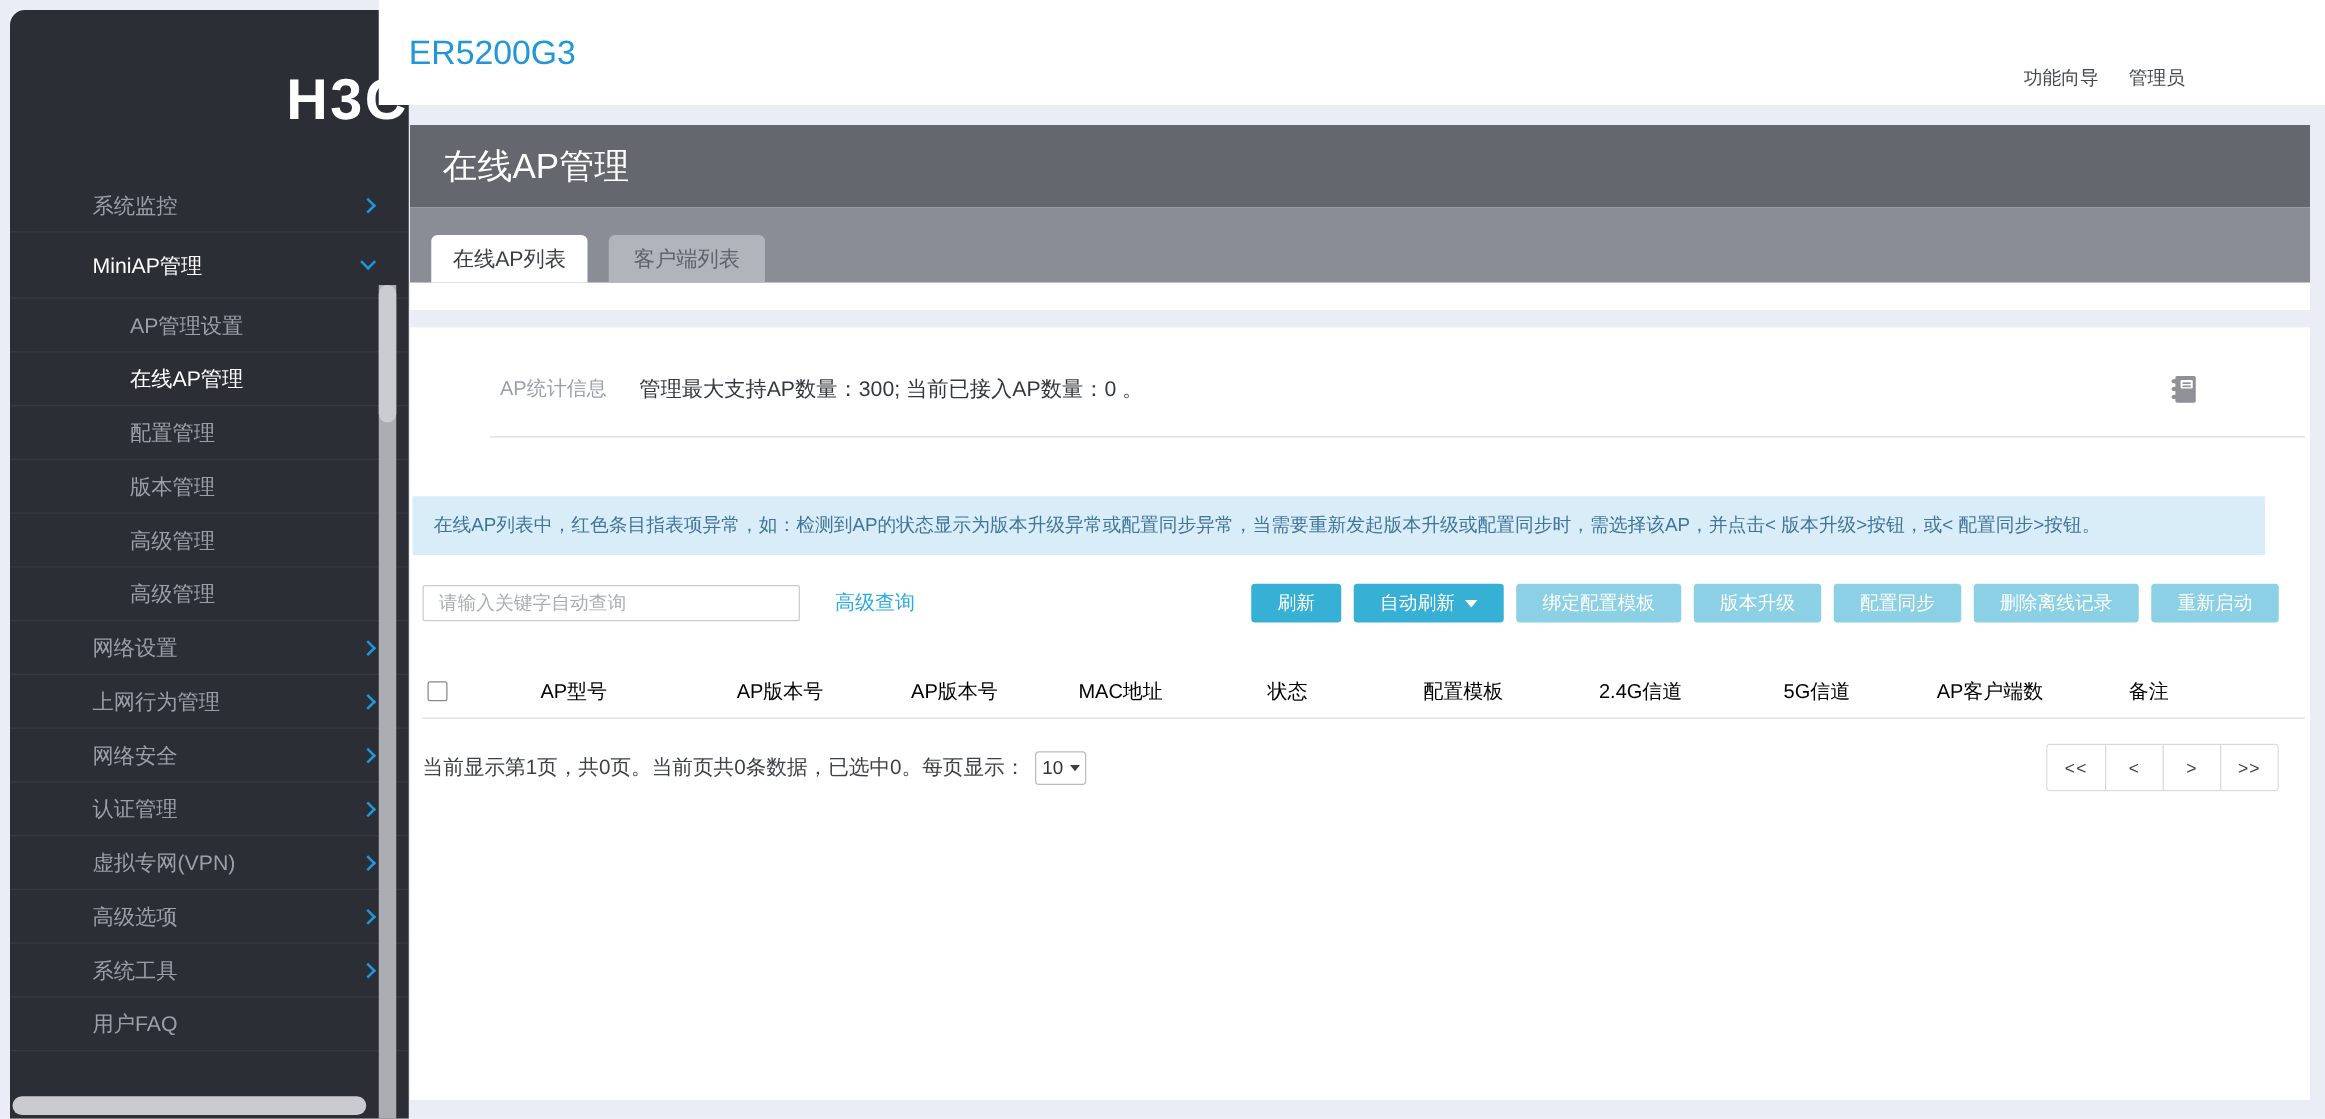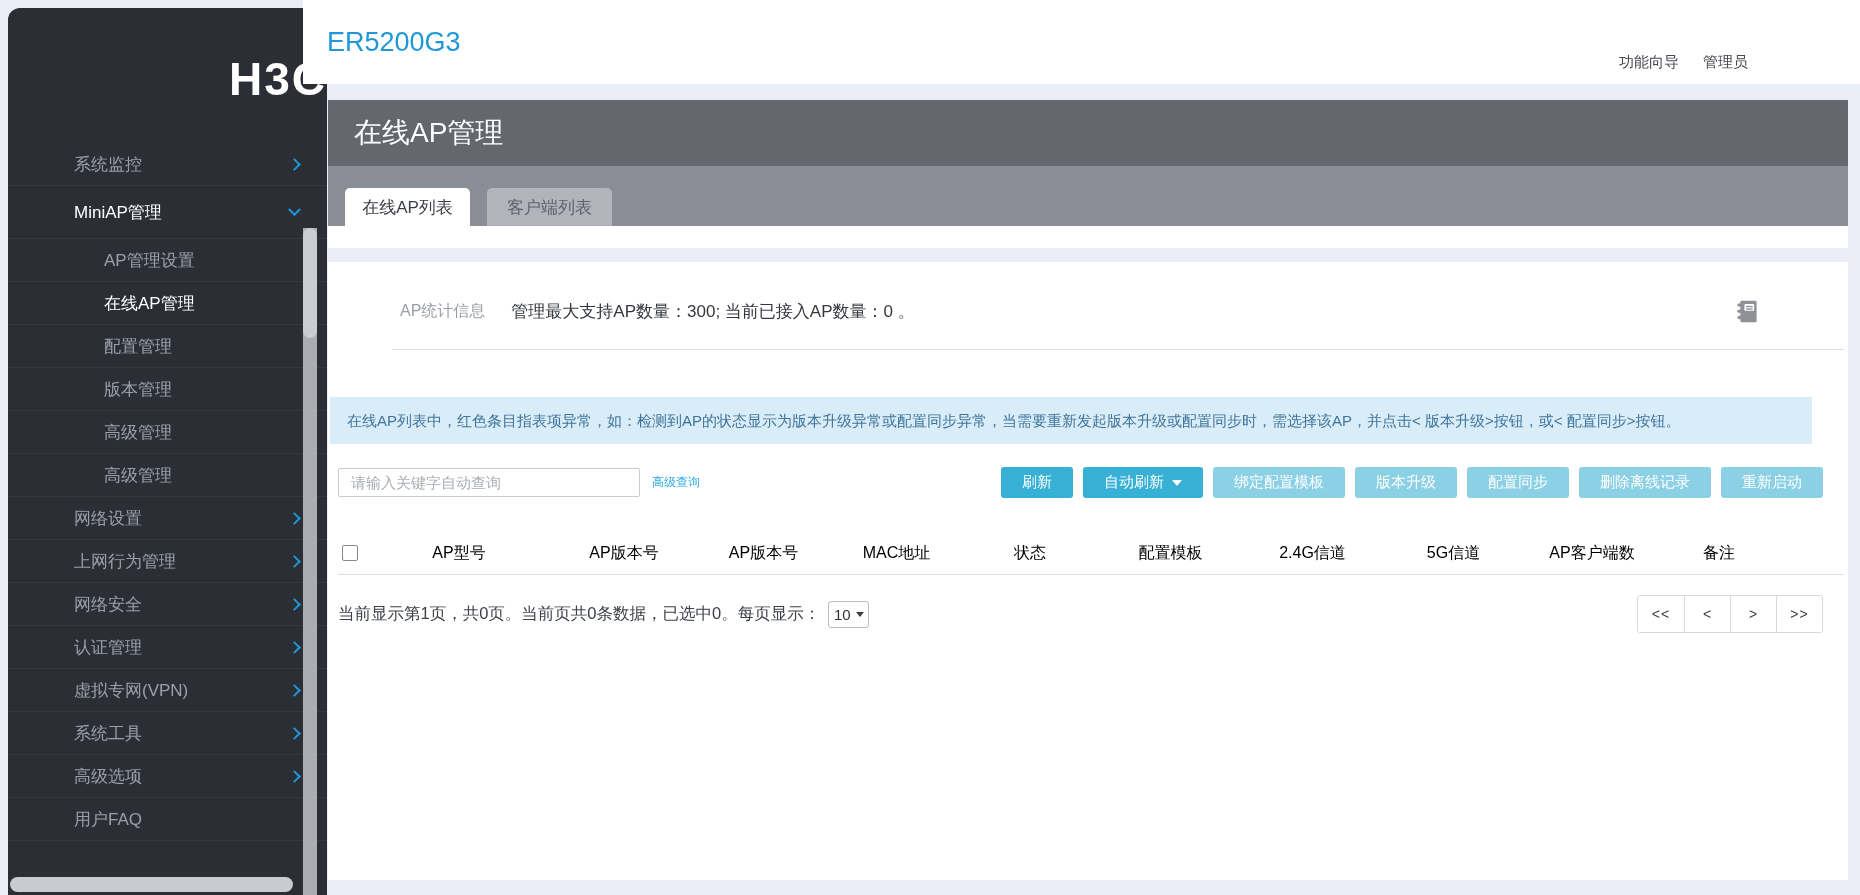--- a/index.html
+++ b/index.html
@@ -73,21 +73,21 @@
     font-size:15px; line-height:29px; padding:9px 17px;
   }
   
   .controls { margin:23px 25px 0 10px; display:flex; align-items:center; }
   .search-input {
     width:302px; height:29px; border:1px solid #c9ccd1; border-radius:2px;
     padding:0 12px; font-size:15px; color:#333; outline:none;
     font-family:"Liberation Sans","DejaVu Sans",sans-serif;
   }
   .search-input::placeholder { color:#a9adb4; }
-  .adv { margin-left:12px; font-size:12px; color:#2aabe2; cursor:pointer; text-decoration:none; }
+  .adv { margin-left:28px; font-size:16px; color:#2aabe2; cursor:pointer; text-decoration:none; }
   .btns { margin-left:auto; display:flex; gap:10px; }
   .btn {
     height:31px; padding:0 21px; display:flex; align-items:center; justify-content:center;
     font-size:15px; color:#ffffff; border:none; border-radius:3px; cursor:pointer;
     font-family:"Liberation Sans","DejaVu Sans",sans-serif;
   }
   .btn.primary { background:#36b0d5; }
   .btn.light { background:#8bd0e5; }
   .dd-caret { width:0; height:0; margin-left:8px;
     border-left:5px solid transparent; border-right:5px solid transparent; border-top:6px solid #ffffff; }
@@ -160,25 +160,25 @@
     </div>
     <div class="menu-item">
       <span>认证管理</span>
       <span class="chev right"></span>
     </div>
     <div class="menu-item">
       <span>虚拟专网(VPN)</span>
       <span class="chev right"></span>
     </div>
     <div class="menu-item">
+      <span>高级选项</span>
+      <span class="chev right"></span>
+    </div>
+    <div class="menu-item">
       <span>系统工具</span>
-      <span class="chev right"></span>
-    </div>
-    <div class="menu-item">
-      <span>高级选项</span>
       <span class="chev right"></span>
     </div>
     <div class="menu-item">
       <span>用户FAQ</span>
     </div>
   </div>
 </div>
 
 <div class="vtrack">
   <div class="vthumb"></div>

